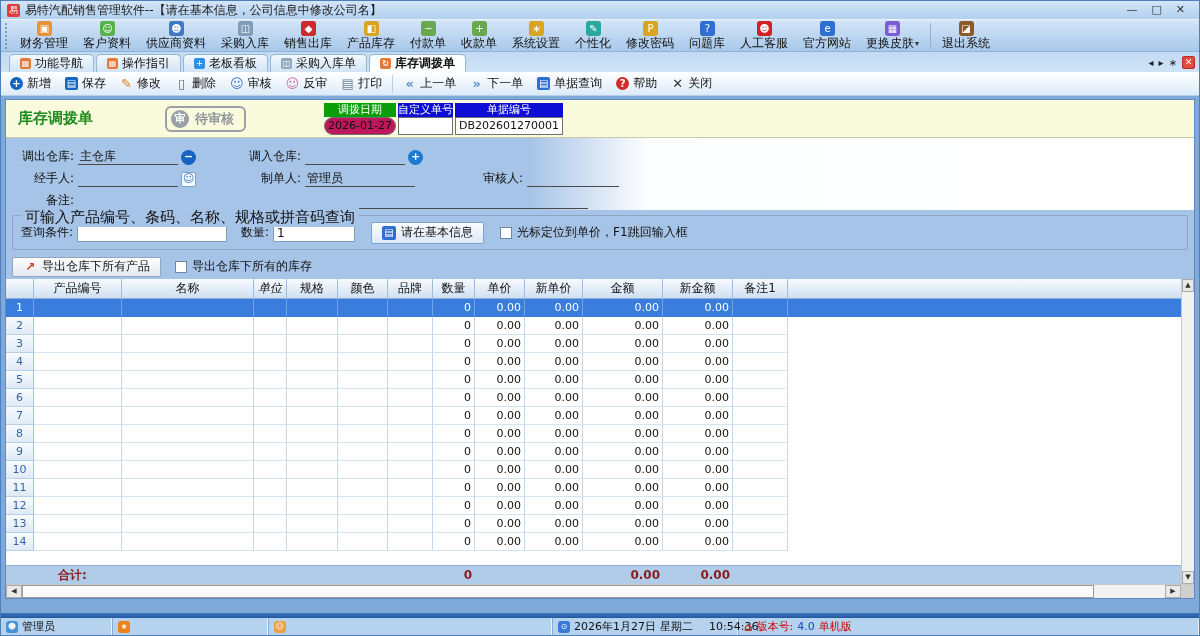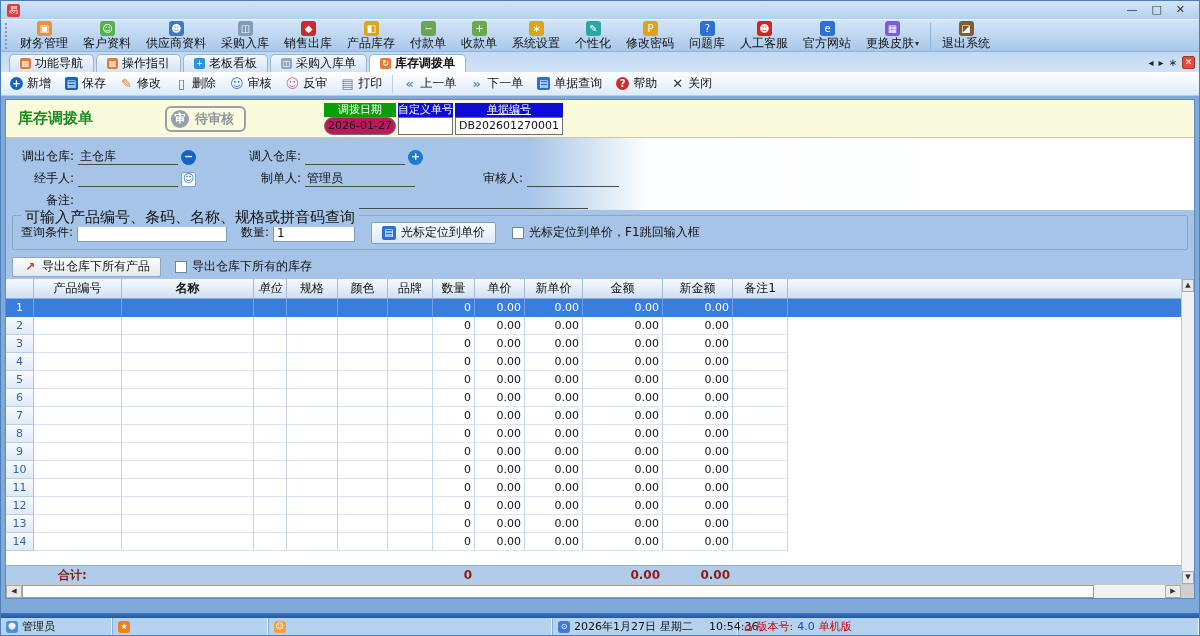--- a/index.html
+++ b/index.html
@@ -89,21 +89,21 @@
   .gridbody { margin-right:13px; }
   .ghead { display:flex; height:20px; }
   .ghead .hc { background:linear-gradient(#f8fbfe,#cfe0f2); border-right:1px solid #9fbddd; border-bottom:1px solid #8fb0d4; font-size:12px; text-align:center; line-height:19px; white-space:nowrap; overflow:hidden; }
   .grow { display:flex; height:18px; }
   .grow .c { border-right:1px solid #c3d8ec; border-bottom:1px solid #d5e4f2; font-size:11px; line-height:17px; white-space:nowrap; overflow:hidden; }
   .grow .c.r { text-align:right; padding-right:3px; }
   .grow .c.num { background:linear-gradient(#f8fbfe,#dfeaf6); color:#3465a4; text-align:center; border-right:1px solid #aac4e0; border-bottom:1px solid #b9cfe6; }
   .grow.selected { background:#3b7ddd; }
   .grow.selected .c { color:#fff; border-right-color:rgba(255,255,255,.28); border-bottom-color:transparent; }
   .grow.selected .c.num { background:transparent; color:#fff; }
-  .col-num{width:28px;} .col-code{width:88px;} .col-name{width:132px;font-weight:bold;} .col-unit{width:33px;font-style:italic;}
+  .col-num{width:28px;} .col-code{width:88px;} .col-name{width:132px;} .col-unit{width:33px;font-style:italic;}
   .col-spec{width:51px;} .col-colr{width:50px;} .col-brand{width:45px;} .col-qty{width:42px;}
   .col-price{width:50px;} .col-nprice{width:58px;} .col-amount{width:80px;} .col-namount{width:70px;}
   .col-remark{width:55px;} .col-fill{flex:1; border-right:none !important;}
   .grow .c.col-fill { border-bottom:none; }
   .gap { height:14px; background:#fff; }
   .gfoot { display:flex; height:19px; background:#b0cce9; border-top:1px solid #8fb0d4; color:#8b1a1a; font-weight:bold; font-size:12px; line-height:18px; margin-right:13px; }
   .gfoot .fc { white-space:nowrap; }
   .vscroll { position:absolute; right:0; top:0; width:13px; height:305px; background:#f2f2f2; border-left:1px solid #c8c8c8; display:flex; flex-direction:column; justify-content:space-between; }
   .sbtn { height:13px; background:#e9e9e9; border:1px solid #ababab; font-size:7px; line-height:11px; text-align:center; color:#333; }
 
@@ -122,20 +122,21 @@
   .s1{width:112px;} .s2{width:156px;} .s3{width:284px;} .s4{width:186px;} .s5{flex:1; border-right:none;}
   .red { color:#c00; } .blue { color:#1448c8; }
 </style>
 </head>
 <body>
 
 <div class="window">
 
   <div class="titlebar">
     <div class="logo">易</div>
+    <div class="title-text">易特汽配销售管理软件--【请在基本信息，公司信息中修改公司名】</div>
     <div class="win-controls">
       <span>—</span>
       <span>□</span>
       <span>✕</span>
     </div>
   </div>
 
 
   <div class="toolbar">
     <div class="grip"></div>
@@ -389,21 +390,21 @@
               <div class="hlabel" style="background: rgb(10, 158, 10);">调拨日期</div>
               <div class="hvalue" style="background: #be185d; border-radius: 9px;">2026-01-27</div>
             </div>
 
             <div class="hcol">
               <div class="hlabel" style="background: rgb(13, 13, 214);">自定义单号</div>
               <div class="hvalue" style="background: rgb(255, 255, 255);"></div>
             </div>
 
             <div class="hcol">
-              <div class="hlabel" style="background: rgb(13, 13, 214); text-decoration: underline;">单据编号</div>
+              <div class="hlabel" style="background: rgb(13, 13, 214);">单据编号</div>
               <div class="hvalue" style="background: rgb(255, 255, 255);">DB202601270001</div>
             </div>
           </div>
       </div>
 
       <div class="fields">
         <div class="f-row">
           <span class="f-label" style="width:68px">调出仓库:</span>
           <span class="uline" style="width:100px;margin-left:4px">主仓库</span>
           <span class="fbtn minus">−</span>
@@ -428,21 +429,21 @@
 
       <div class="queryband">
         <div class="fieldset">
           <span class="legend">可输入产品编号、条码、名称、规格或拼音码查询</span>
           <span class="f-label">查询条件:</span>
           <span class="tinput q-cond"></span>
           <span class="f-label" style="margin-left:14px">数量:</span>
           <span class="tinput q-qty">1</span>
           <div class="btn" style="margin-left:16px">
             <span class="ic" style="background:#2f6fd0;color:#fff">▤</span>
-            <span>光标定位到单价</span>
+            <span>请在基本信息</span>
           </div>
           <span class="checkbox" style="margin-left:16px"></span>
           <span class="cb-label">光标定位到单价，F1跳回输入框</span>
         </div>
       </div>
 
       <div class="exportband">
         <div class="btn export">
           <span class="ic">↗</span>
           <span>导出仓库下所有产品</span>

